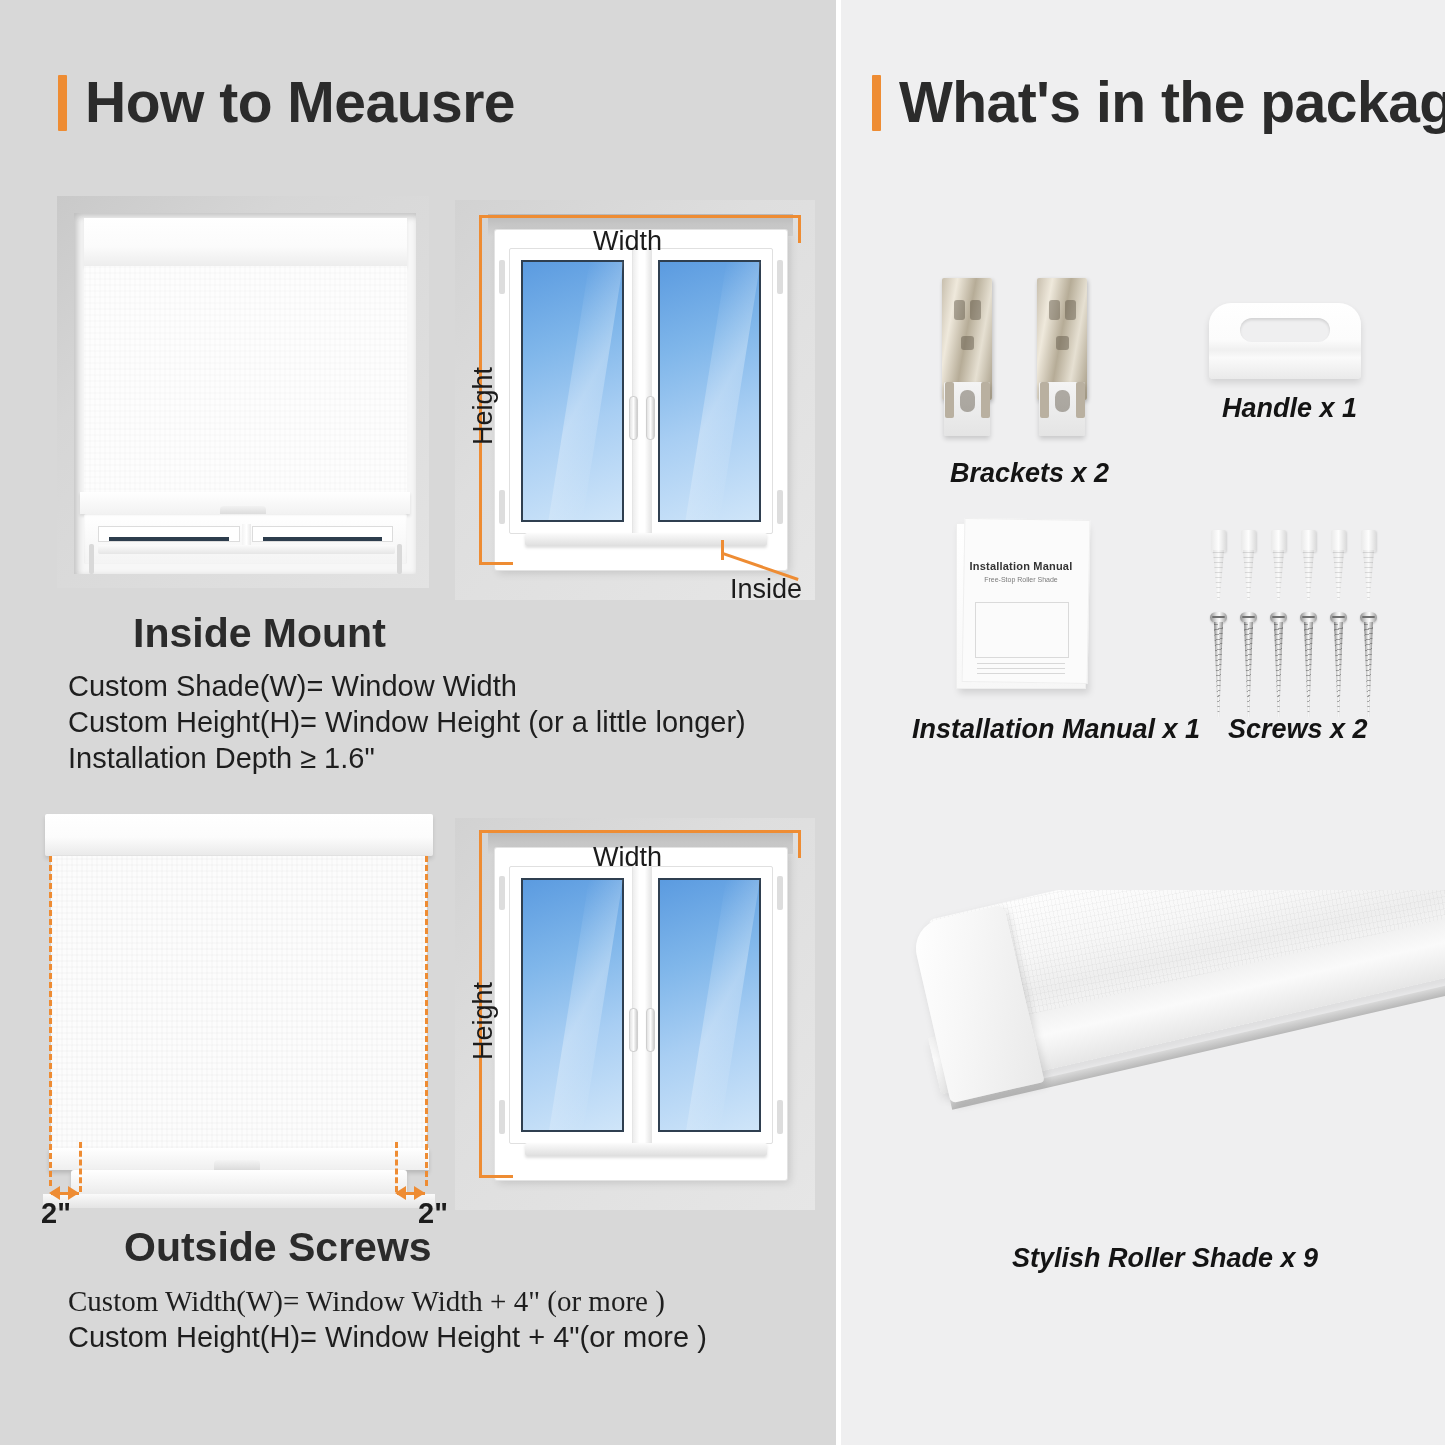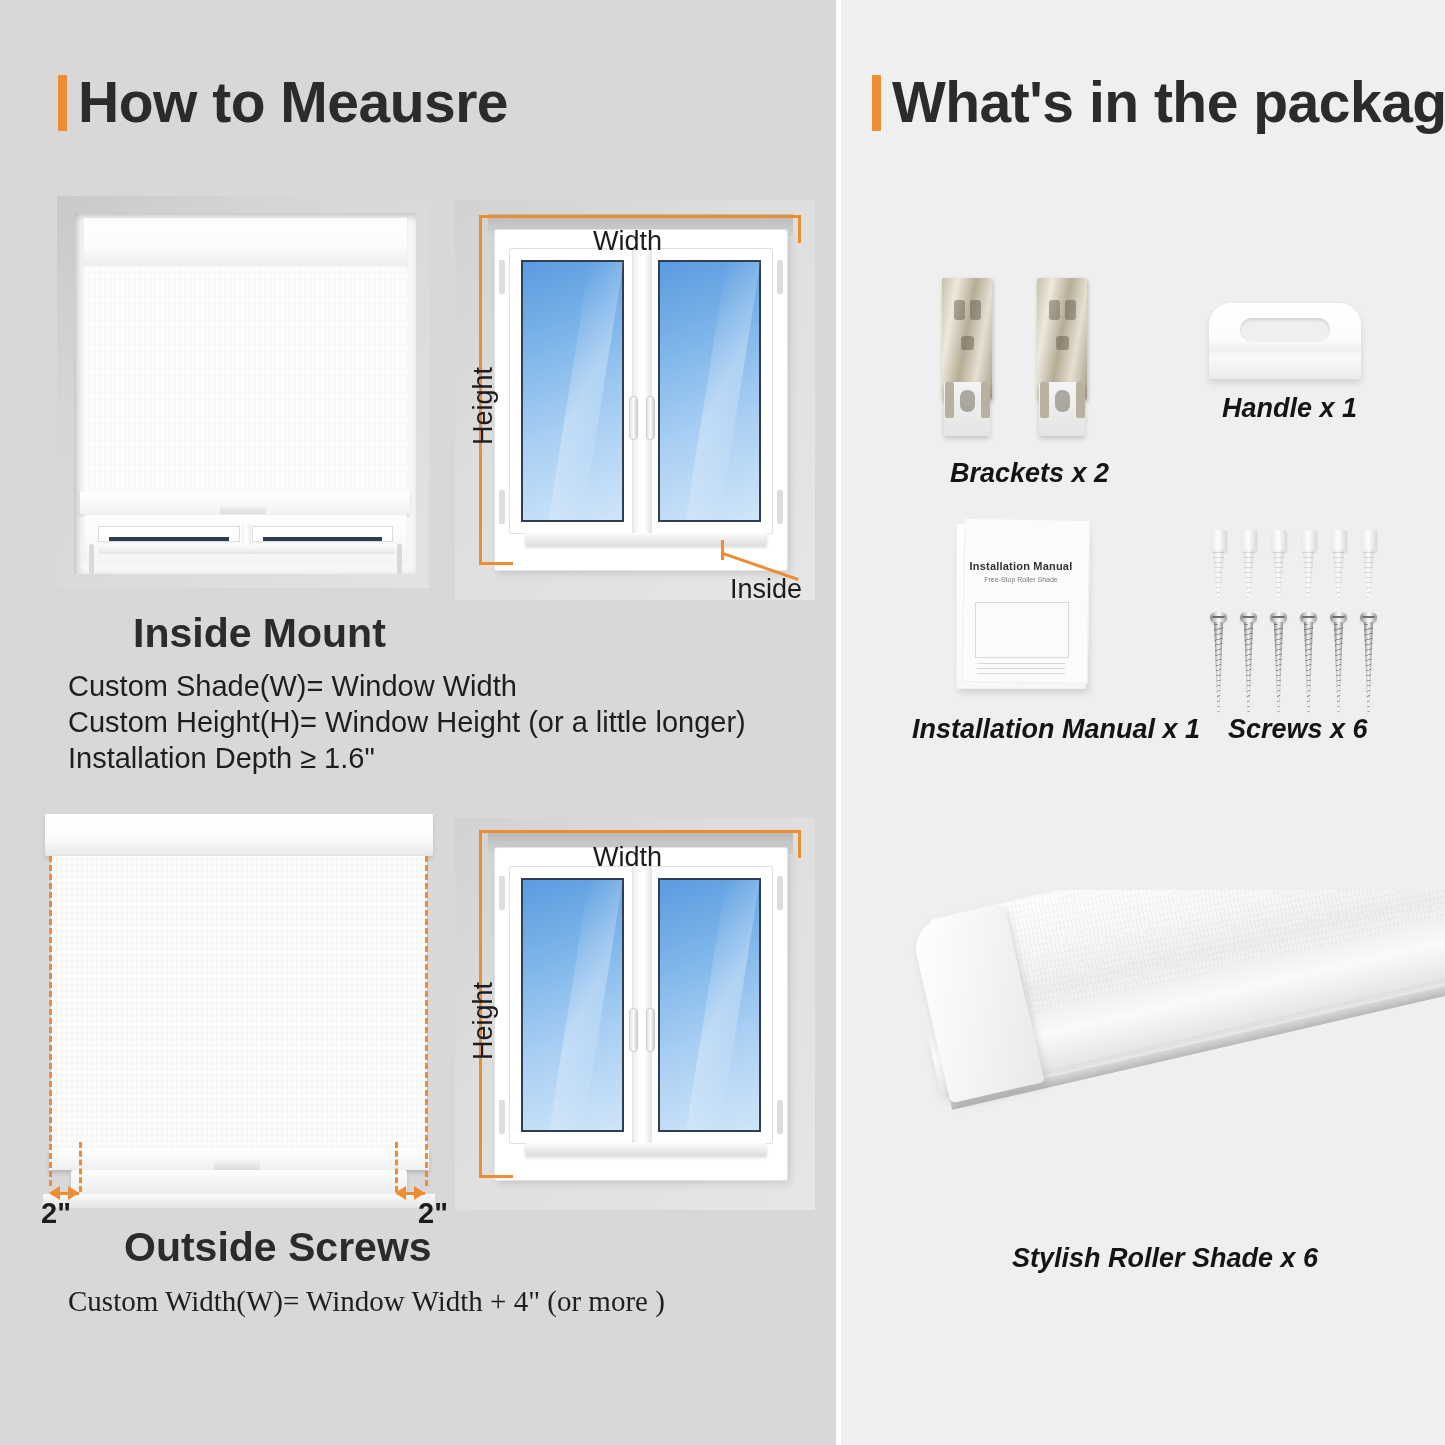--- a/index.html
+++ b/index.html
@@ -10,21 +10,21 @@
     overflow:hidden;
   }
   .page{position:relative;width:1445px;height:1445px;}
 
   
   .panel-left{position:absolute;left:0;top:0;width:836px;height:1445px;background:#d8d8d8;}
   .panel-divider{position:absolute;left:836px;top:0;width:5px;height:1445px;background:#ffffff;}
   .panel-right{position:absolute;left:841px;top:0;width:604px;height:1445px;background:#efeff0;}
 
   
-  .heading{position:absolute;display:flex;align-items:center;gap:11px;}
+  .heading{position:absolute;display:flex;align-items:center;gap:18px;}
   .accent-bar{width:9px;height:56px;background:#ee8c33;flex:none;border-radius:1px;}
   .heading-text{
     font-size:57px;font-weight:bold;color:#2b2b2b;letter-spacing:-0.5px;
     white-space:nowrap;line-height:1;
   }
   #heading-left{left:58px;top:74px;}
   #heading-right{left:872px;top:74px;}
 
   
   .im-wrap{position:absolute;left:57px;top:196px;width:372px;height:392px;}
@@ -349,20 +349,21 @@
 
     <div class="mk mk-v" style="left:24px;top:12px;height:348px;"></div>
     <div class="mk mk-cap-h" style="left:24px;top:357px;"></div>
 
     <div class="dim-label" style="left:138px;top:24px;">Width</div>
     <div class="dim-label vert" style="left:13px;top:242px;">Height</div>
   </div>
 
   <div class="mount-title" style="left:124px;top:1224px;">Outside Screws</div>
   <div class="mount-line" style="left:68px;top:1285px;font-family:Liberation Serif, serif;">Custom Width(W)= Window Width + 4" (or more )</div>
+  <div class="mount-line" style="left:68px;top:1321px;">Custom Height(H)= Window Height + 4"(or more )</div>
 
   <div class="bracket" style="left:938px;top:278px;">
     <div class="bracket-body"></div>
     <div class="bracket-slot" style="left:16px;top:22px;width:11px;height:20px;"></div>
     <div class="bracket-slot" style="left:32px;top:22px;width:11px;height:20px;"></div>
     <div class="bracket-slot" style="left:23px;top:58px;width:13px;height:14px;"></div>
     <div class="bracket-foot"></div>
     <div class="bracket-slot" style="left:22px;top:112px;width:15px;height:22px;border-radius:7px;"></div>
     <div class="bracket-tab" style="left:7px;top:104px;"></div>
     <div class="bracket-tab" style="left:43px;top:104px;"></div>
@@ -454,23 +455,23 @@
     <div class="screw-slot"></div>
     <div class="screw-shaft"></div>
     <div class="screw-threads"></div>
   </div>
   <div class="screw" style="left:1360px;top:612px;">
     <div class="screw-head"></div>
     <div class="screw-slot"></div>
     <div class="screw-shaft"></div>
     <div class="screw-threads"></div>
   </div>
-  <div class="pkg-label" style="left:1228px;top:714px;">Screws  x 6</div>
+  <div class="pkg-label" style="left:1228px;top:714px;">Screws  x 2</div>
 
   <div class="product">
     <div class="prod-tube"></div>
     <div class="prod-front"></div>
     <div class="prod-rail"></div>
     <div class="prod-cap"></div>
   </div>
-  <div class="pkg-label prod-label">Stylish Roller Shade x 6</div>
+  <div class="pkg-label prod-label">Stylish Roller Shade x 9</div>
 
 </div>
 
 </body></html>

